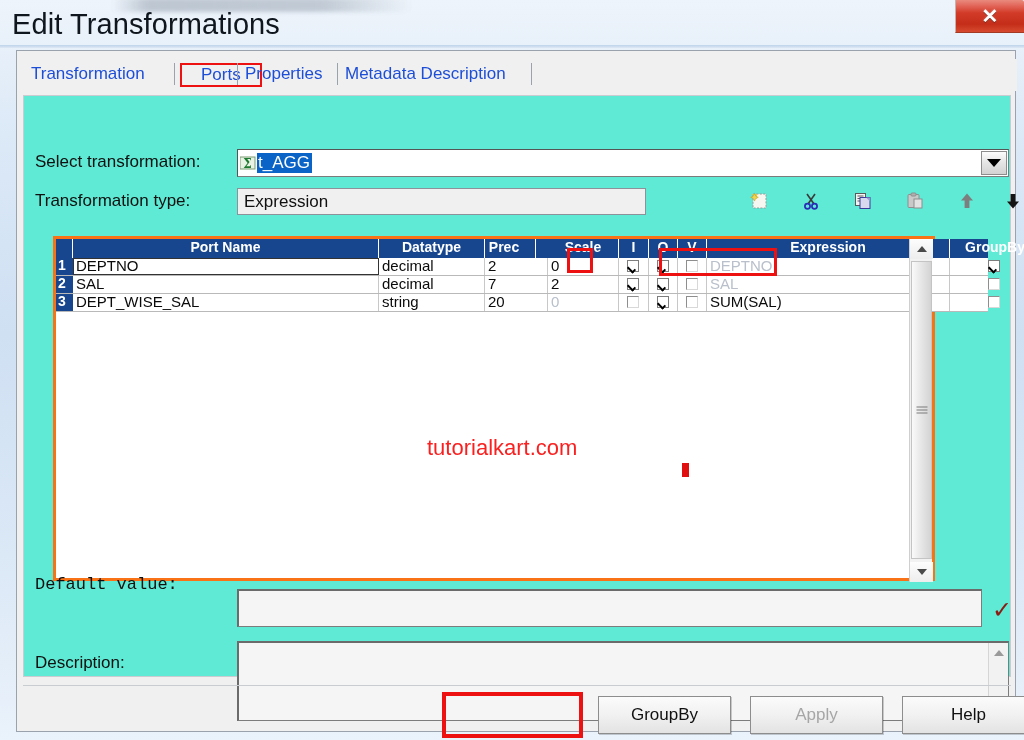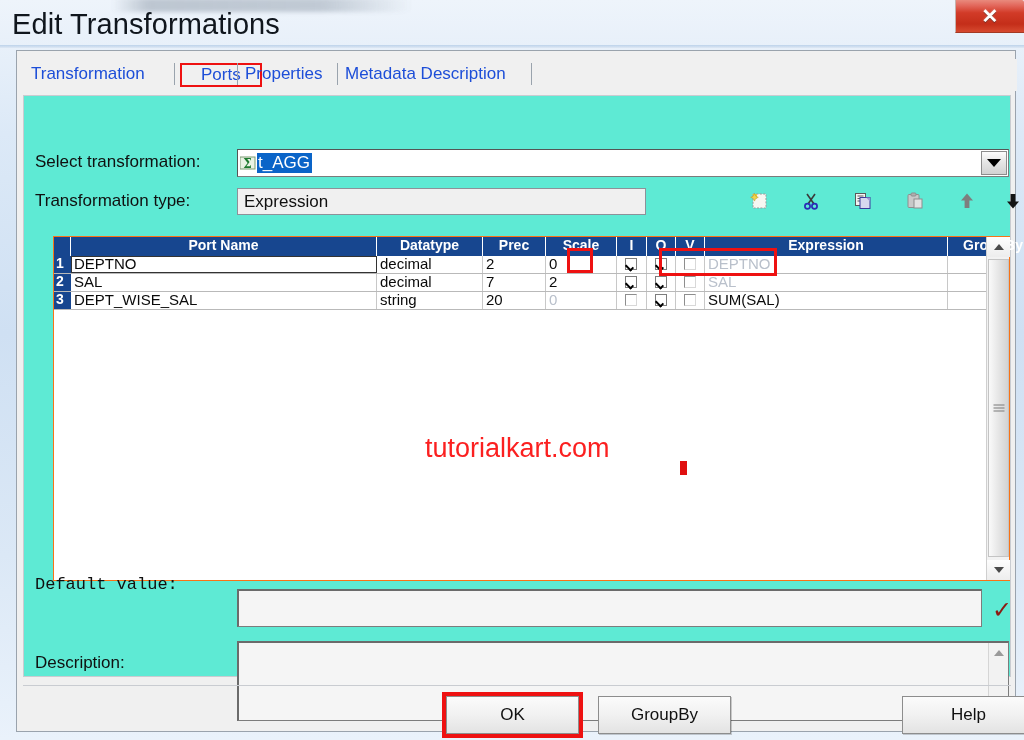--- a/index.html
+++ b/index.html
@@ -62,22 +62,22 @@
   
   .ttype{position:absolute;left:213px;top:92px;width:409px;height:27px;background:#f0f0f0;
     border:1px solid #8d9199;box-sizing:border-box;}
   .ttype span{position:absolute;left:6px;top:3px;font-size:17px;color:#101010;}
 
   
   .toolbar{position:absolute;left:700px;top:90px;width:286px;height:32px;}
   .tbtn{position:absolute;top:0;width:34px;height:30px;display:flex;align-items:center;justify-content:center;cursor:pointer;}
 
   
-  .gridwrap{position:absolute;left:29px;top:140px;width:957px;height:345px;
-    background:#ffffff;border:1px solid #f97316;box-sizing:border-box;}
+  .gridwrap{position:absolute;left:29px;top:140px;width:882px;height:345px;
+    background:#ffffff;border:3px solid #f97316;box-sizing:border-box;}
   .grid{position:absolute;left:0;top:0;width:932px;}
   .hdr{position:relative;height:19px;background:#17468f;}
   .hdr .hc{position:absolute;top:0;height:19px;color:#ffffff;font-size:14px;font-weight:bold;
     text-align:center;line-height:17px;overflow:hidden;white-space:nowrap;
     border-right:1px solid #ffffff;box-sizing:border-box;}
   .row{position:relative;height:17px;background:#ffffff;border-bottom:1px solid #b9b9b9;}
   .row .rn{position:absolute;left:0;top:0;width:17px;height:17px;background:#17468f;color:#fff;
     font-size:14px;font-weight:bold;text-align:left;padding-left:2px;line-height:15px;box-sizing:border-box;}
   .cell{position:absolute;top:0;height:17px;font-size:15px;color:#0a0a0a;line-height:16px;
     box-sizing:border-box;border-right:1px solid #c8c8c8;padding-left:3px;overflow:hidden;white-space:nowrap;}
@@ -99,21 +99,21 @@
     display:flex;align-items:center;justify-content:center;cursor:pointer;}
   .vsb-arr.up{top:0;} .vsb-arr.dn{bottom:0;}
   .tri-up{width:0;height:0;border-left:5px solid transparent;border-right:5px solid transparent;border-bottom:6px solid #4a4a4a;}
   .tri-dn{width:0;height:0;border-left:5px solid transparent;border-right:5px solid transparent;border-top:6px solid #4a4a4a;}
   .vsb-thumb{position:absolute;left:1px;top:22px;width:21px;height:298px;
     background:linear-gradient(90deg,#fafafa,#e2e2e2 60%,#d3d3d3);border:1px solid #c4c4c4;box-sizing:border-box;cursor:pointer;}
   .grip{position:absolute;left:50%;top:50%;transform:translate(-50%,-50%);width:11px;height:7px;}
   .grip i{display:block;height:1px;background:#7b7b7b;margin-bottom:2px;}
 
   
-  .wm{position:absolute;left:400px;top:392px;font-size:27px;color:#fb2020;white-space:nowrap;}
+  .wm{position:absolute;left:400px;top:392px;font-size:22px;color:#fb2020;white-space:nowrap;}
   .wm-dot{position:absolute;left:655px;top:420px;width:7px;height:14px;background:#e01010;}
 
   
   .dv-field{position:absolute;left:213px;top:493px;width:745px;height:38px;background:#f5f5f5;
     border:1px solid #7c7c7c;border-top:2px solid #6b6b6b;border-left:2px solid #6b6b6b;box-sizing:border-box;}
   .dv-check{position:absolute;left:968px;top:502px;font-size:24px;color:#8b1a12;line-height:1;cursor:pointer;}
 
   
   .desc-field{position:absolute;left:213px;top:545px;width:772px;height:80px;background:#f5f5f5;
     border:1px solid #7c7c7c;border-top:2px solid #6b6b6b;border-left:2px solid #6b6b6b;box-sizing:border-box;}
@@ -229,21 +229,21 @@
         </div>
       </div>
 
       <div class="gridwrap">
         <div class="grid">
 
           <div class="hdr">
             <div class="hc" style="left:0px;width:17px;"></div>
             <div class="hc" style="left:17px;width:306px;">Port Name</div>
             <div class="hc" style="left:323px;width:106px;">Datatype</div>
-            <div class="hc" style="left:429px;width:63px;">Prec</div>
+            <div class="hc" style="left:417px;width:63px;">Prec</div>
             <div class="hc" style="left:492px;width:71px;">Scale</div>
             <div class="hc" style="left:563px;width:30px;">I</div>
             <div class="hc" style="left:593px;width:29px;">O</div>
             <div class="hc" style="left:622px;width:29px;">V</div>
             <div class="hc" style="left:651px;width:243px;">Expression</div>
             <div class="hc" style="left:894px;width:90px;border-right:none;">GroupBy</div>
           </div>
 
           <div class="row">
             <div class="rn">1</div>
@@ -342,22 +342,22 @@
             </div>
           <div class="a dn">
               <i class="tri-dn-s"></i>
             </div>
         </div>
       </div>
     </div>
 
     <div class="footer-sep"></div>
 
-    <div class="btn" style="left:429px;">OK</div>
     <div class="btn-redring" style="left:425px;"></div>
     <div class="btn" style="left:581px;">GroupBy</div>
+    <div class="btn disabled" style="left:733px;">Apply</div>
     <div class="btn" style="left:885px;">Help</div>
   </div>
 
   <div class="redbox" style="left:567px;top:248px;width:26px;height:25px;"></div>
   <div class="redbox" style="left:659px;top:248px;width:118px;height:28px;"></div>
 
 </div>
 
 </body></html>

